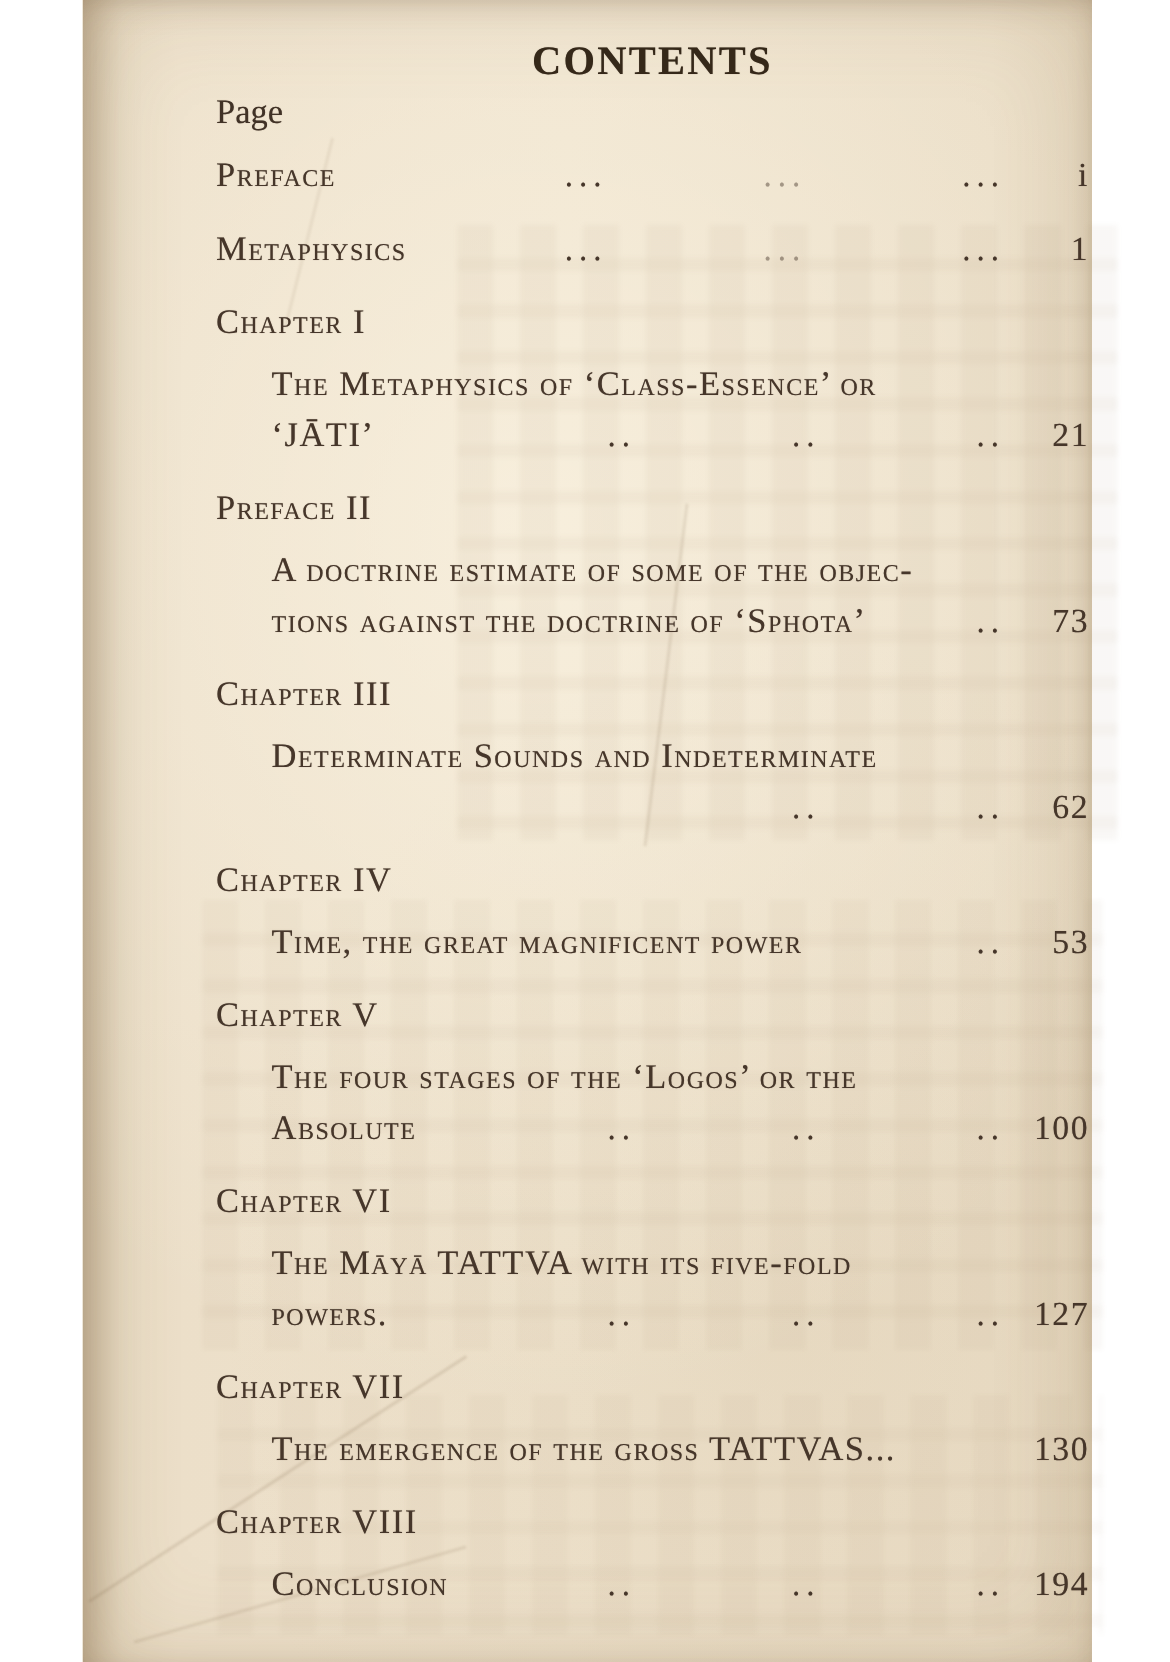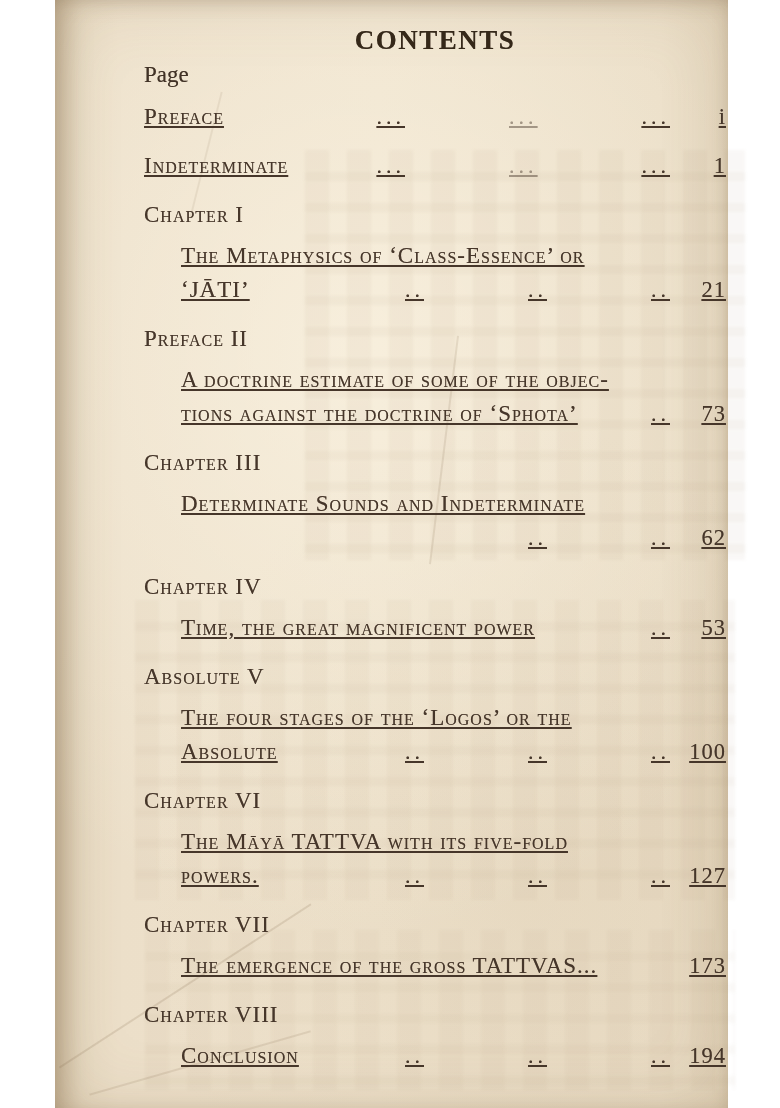--- a/index.html
+++ b/index.html
@@ -51,21 +51,21 @@
     text-align:left; font-size:23px; line-height:30px; margin:0 0 10px 0;
     color:#413226;
   }
   .toc-entry { margin-bottom:15px; }
   .chapter-heading {
     font-variant:small-caps; font-size:23px; line-height:34px;
     letter-spacing:1px; margin-bottom:7px;
   }
   .toc-line {
     display:flex; align-items:center;
-    font-variant:small-caps; font-size:23px; line-height:34px; letter-spacing:1px;text-decoration:underline;
+    font-variant:small-caps; font-size:23px; line-height:34px; letter-spacing:1px;
   }
   .toc-line.indented { padding-left:37px; }
   .line-text { white-space:pre; }
   .leaders {
     margin-left:auto; display:flex; gap:104px; justify-content:flex-end;
     padding:0 16px 0 22px; flex:0 1 auto;
   }
   .leader-dots { font-variant:normal; letter-spacing:4px; font-size:22px; }
   .toc-line.front .leader-dots:nth-child(2) { opacity:.45; }
   .page-number {
@@ -95,21 +95,21 @@
             <span class="leaders">
               <span class="leader-dots">...</span>
               <span class="leader-dots">...</span>
               <span class="leader-dots">...</span>
             </span>
             <span class="page-number">i</span>
           </div>
         </div>
         <div class="toc-entry">
           <div class="toc-line front">
-            <span class="line-text">Indeterminate</span>
+            <span class="line-text">Metaphysics</span>
             <span class="leaders">
               <span class="leader-dots">...</span>
               <span class="leader-dots">...</span>
               <span class="leader-dots">...</span>
             </span>
             <span class="page-number">1</span>
           </div>
         </div>
         <div class="toc-entry">
           <div class="chapter-heading">Chapter I</div>
@@ -156,21 +156,21 @@
           <div class="chapter-heading">Chapter IV</div>
           <div class="toc-line indented">
             <span class="line-text">Time, the great magnificent power</span>
             <span class="leaders">
               <span class="leader-dots">..</span>
             </span>
             <span class="page-number">53</span>
           </div>
         </div>
         <div class="toc-entry">
-          <div class="chapter-heading">Absolute V</div>
+          <div class="chapter-heading">Chapter V</div>
           <div class="toc-line indented">
             <span class="line-text">The four stages of the ‘Logos’ or the</span>
           </div>
           <div class="toc-line indented">
             <span class="line-text">Absolute</span>
             <span class="leaders">
               <span class="leader-dots">..</span>
               <span class="leader-dots">..</span>
               <span class="leader-dots">..</span>
             </span>
@@ -190,21 +190,21 @@
               <span class="leader-dots">..</span>
             </span>
             <span class="page-number">127</span>
           </div>
         </div>
         <div class="toc-entry">
           <div class="chapter-heading">Chapter VII</div>
           <div class="toc-line indented">
             <span class="line-text">The emergence of the gross TATTVAS...</span>
             <span class="leaders"></span>
-            <span class="page-number">173</span>
+            <span class="page-number">130</span>
           </div>
         </div>
         <div class="toc-entry">
           <div class="chapter-heading">Chapter VIII</div>
           <div class="toc-line indented">
             <span class="line-text">Conclusion</span>
             <span class="leaders">
               <span class="leader-dots">..</span>
               <span class="leader-dots">..</span>
               <span class="leader-dots">..</span>

